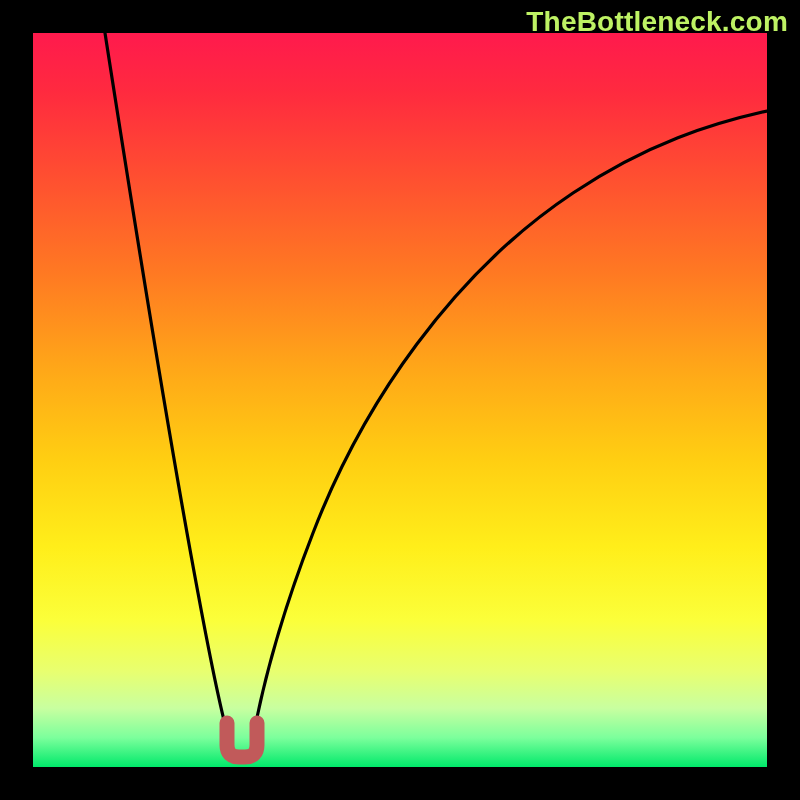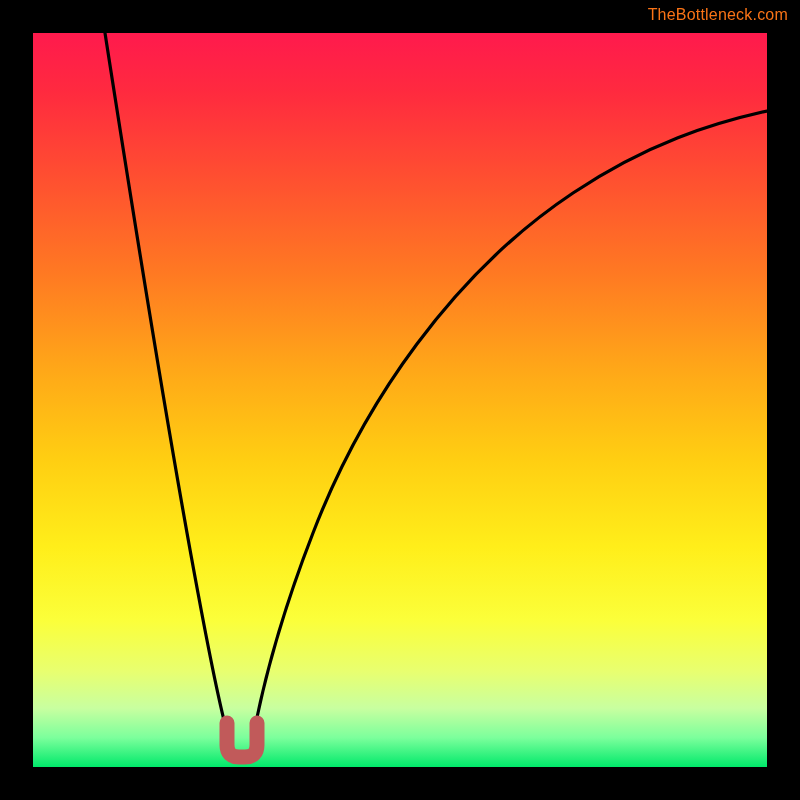--- a/index.html
+++ b/index.html
@@ -29,23 +29,23 @@
       #e8ff70 87%,
       #c8ffa0 92%,
       #7cff9c 96%,
       #00e96a 100%
     );
   }
   .watermark {
     position: absolute;
     top: 6px;
     right: 12px;
-    color: #f97316;
-    font-size: 16px;
-    font-weight: 400;
+    color: #bef264;
+    font-size: 28px;
+    font-weight: 700;
     letter-spacing: 0.2px;
     user-select: none;
   }
   svg.curves {
     position: absolute;
     left: 0;
     top: 0;
     width: 734px;
     height: 734px;
   }

